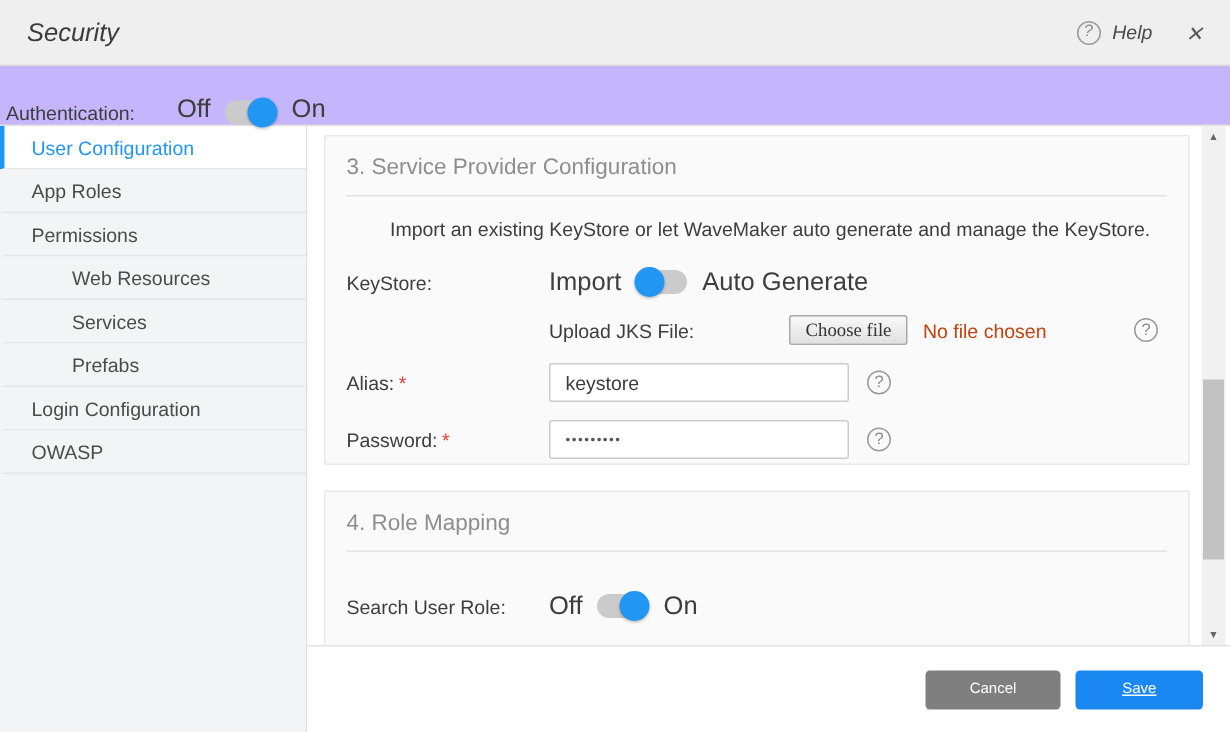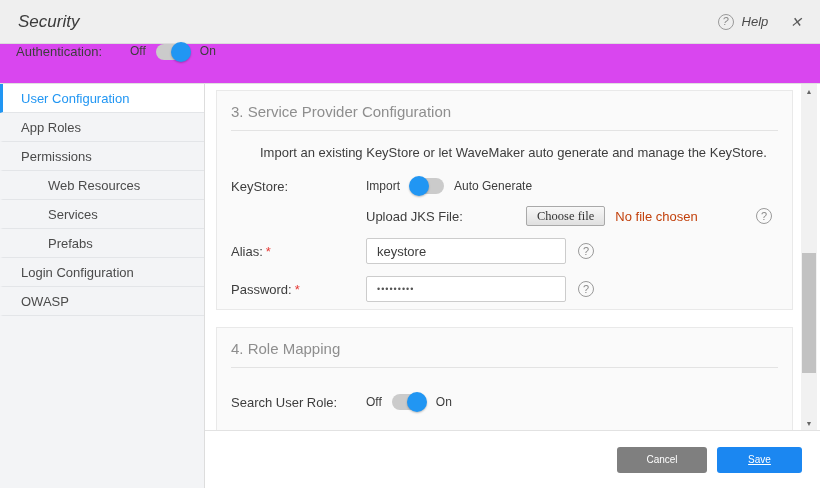--- a/index.html
+++ b/index.html
@@ -9,23 +9,23 @@
 
   
   .header { height:44px; background:#efefef; border-bottom:1px solid #dcdcdc; display:flex; align-items:center; padding:0 18px; flex:0 0 auto;font-style:italic; }
   .header-title { font-size:17px; color:#3b3b3b; }
   .header-right { margin-left:auto; display:flex; align-items:center; gap:8px; }
   .qicon { display:inline-flex; align-items:center; justify-content:center; width:16px; height:16px; border:1px solid #9a9a9a; border-radius:50%; color:#8b8b8b; font-size:11px; line-height:1; cursor:pointer; flex:0 0 auto; }
   .help-label { font-size:13px; color:#4a4a4a; cursor:pointer; }
   .close-x { font-size:14px; color:#5a5a5a; margin-left:14px; cursor:pointer; }
 
   
-  .authbar { height:40px; background:#d946ef; border-bottom:1px solid #e0e0e0; display:flex; align-items:flex-start; padding:0 16px; flex:0 0 auto; }
+  .authbar { height:40px; background:#c4b5fd; border-bottom:1px solid #e0e0e0; display:flex; align-items:flex-end; padding:0 4px; flex:0 0 auto; }
   .authbar-label { font-size:13px; color:#3d3d3d; margin-right:28px; }
-  .tog-text { font-size:12px; color:#3d3d3d; }
+  .tog-text { font-size:17px; color:#3d3d3d; }
 
   
   .toggle { position:relative; width:34px; height:16px; background:#cbcbcb; border-radius:8px; margin:0 10px; cursor:pointer; display:inline-block; flex:0 0 auto; }
   .toggle .knob { position:absolute; top:-2px; width:20px; height:20px; border-radius:50%; background:#2196f3; box-shadow:0 1px 2px rgba(0,0,0,.25); }
   .toggle.right .knob { right:-1px; }
   .toggle.left .knob { left:-1px; }
 
   
   .bodyrow { flex:1 1 auto; display:flex; min-height:0; }
 

